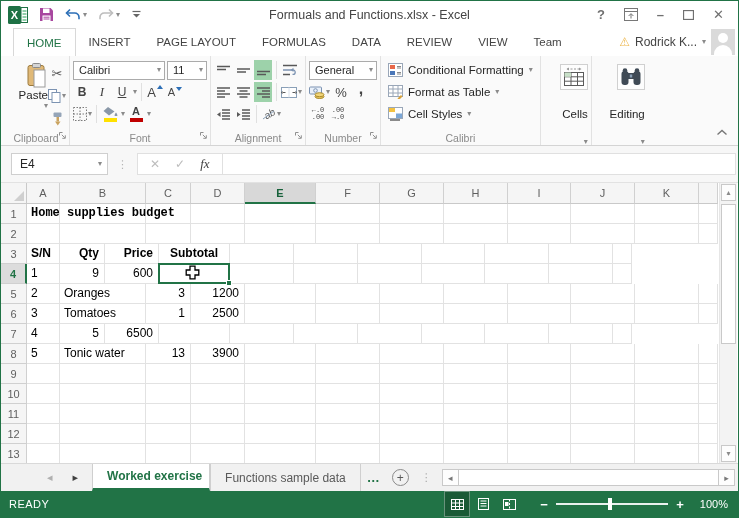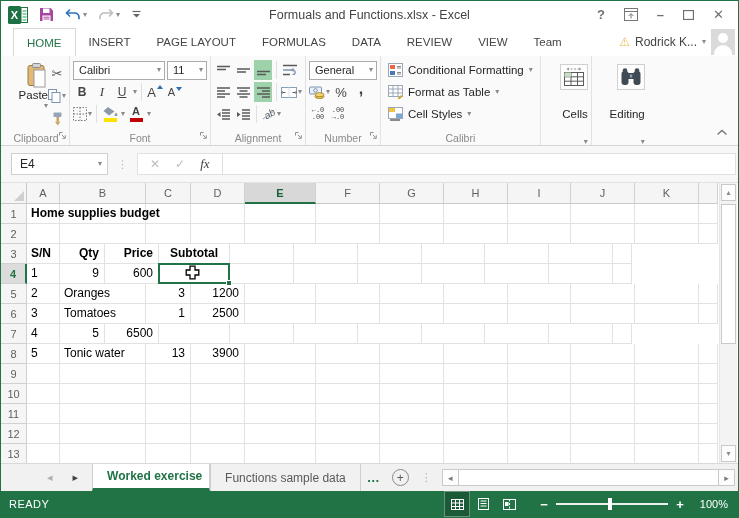--- a/index.html
+++ b/index.html
@@ -511,21 +511,21 @@
           <div class="g-chdr" style="width: 64px;">F</div>
           <div class="g-chdr" style="width: 64px;">G</div>
           <div class="g-chdr" style="width: 64px;">H</div>
           <div class="g-chdr" style="width: 63px;">I</div>
           <div class="g-chdr" style="width: 64px;">J</div>
           <div class="g-chdr" style="width: 64px;">K</div>
           <div class="g-chdr" style="width: 19px;"></div>
         </div>
         <div class="g-row">
           <div class="g-rhdr">1</div>
-          <div class="g-cell" style="width: 33px;">
+          <div class="g-cell" style="width: 33px; font-family: Liberation Mono, monospace;">
             <span class="txt left b">Home supplies budget</span>
           </div>
           <div class="g-cell" style="width: 86px;"></div>
           <div class="g-cell" style="width: 45px;"></div>
           <div class="g-cell" style="width: 54px;"></div>
           <div class="g-cell" style="width: 71px;"></div>
           <div class="g-cell" style="width: 64px;"></div>
           <div class="g-cell" style="width: 64px;"></div>
           <div class="g-cell" style="width: 64px;"></div>
           <div class="g-cell" style="width: 63px;"></div>

